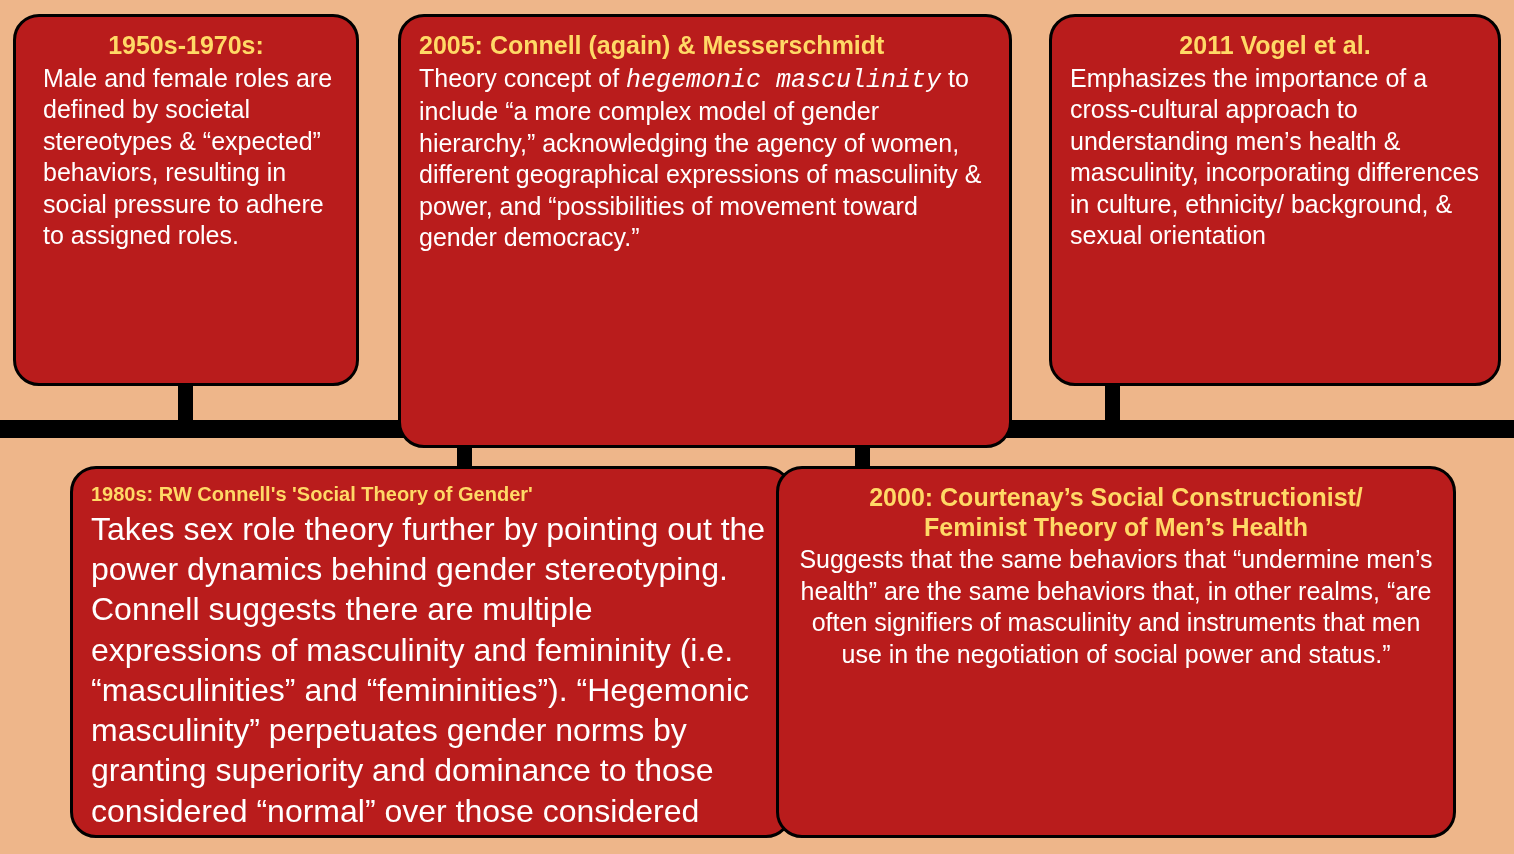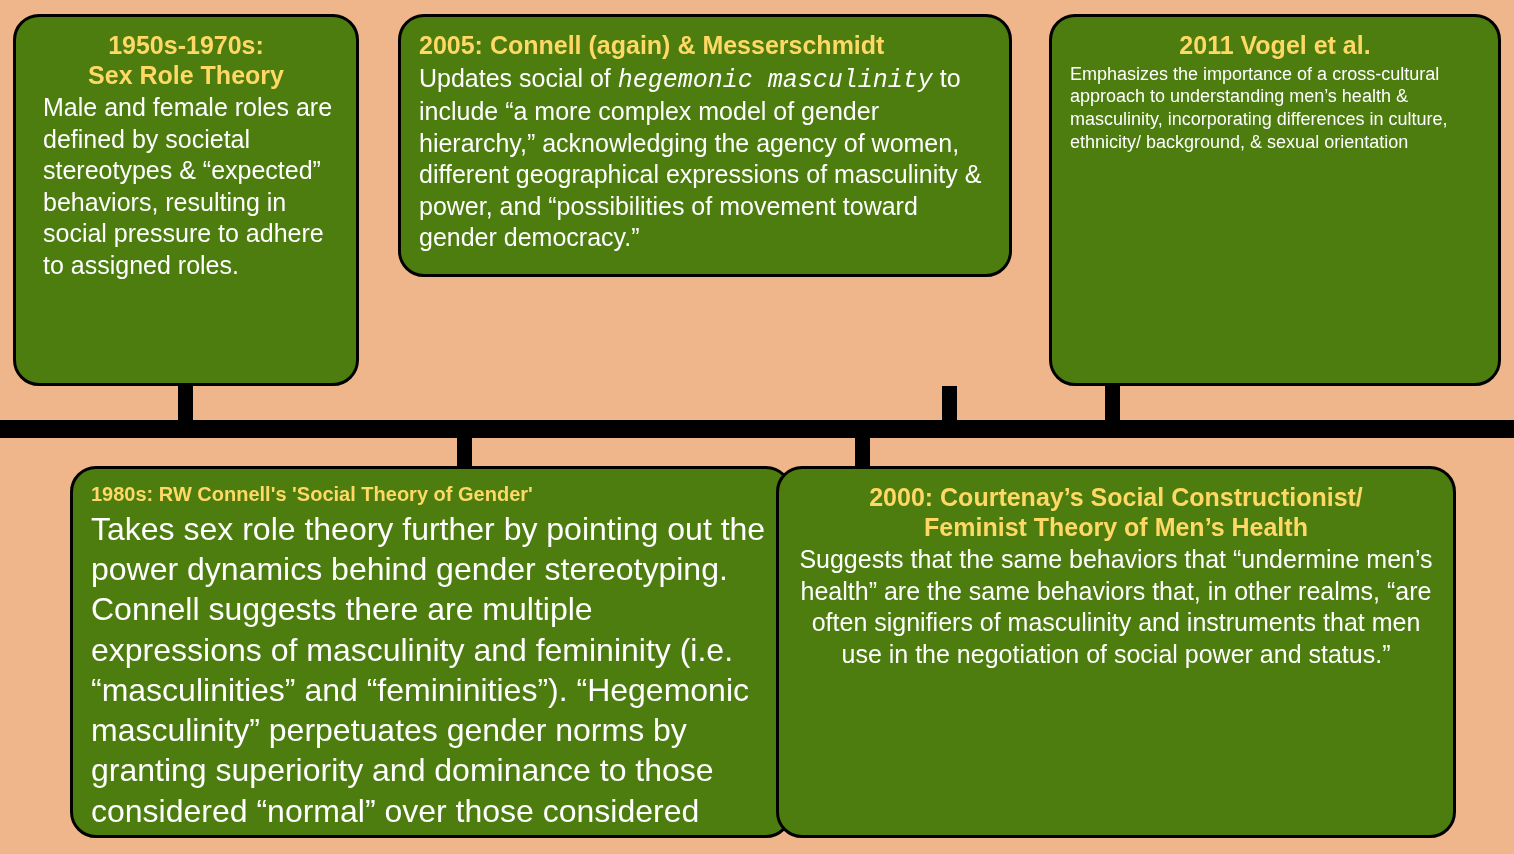--- a/index.html
+++ b/index.html
@@ -32,21 +32,21 @@
   }
   .connector {
     position: absolute;
     width: 15px;
     background: #000000;
   }
 
   
   .box {
     position: absolute;
-    background: #4d7c0f;
+    background: #b91c1c;
     border: 3px solid #000000;
     border-radius: 26px;
     box-sizing: border-box;
     color: #ffffff;
     padding: 14px 18px 12px 18px;
     overflow: hidden;
   }
   .box .title {
     color: #ffd966;
     font-weight: bold;
@@ -64,27 +64,27 @@
   .box .body em {
     font-style: italic;
     font-family: Liberation Mono, monospace;
   }
 
   
   #box-sex-role-theory { left: 13px;  top: 14px;  width: 346px; height: 372px; }
   #box-sex-role-theory .title { font-size: 25px; }
   #box-sex-role-theory .body  { font-size: 25px; margin-left: 9px; }
 
-  #box-connell-messerschmidt { left: 398px; top: 14px;  width: 614px; height: 263px; }
+  #box-connell-messerschmidt { left: 398px; top: 14px;  width: 614px; height: 434px; }
   #box-connell-messerschmidt .title { font-size: 25px; }
   #box-connell-messerschmidt .body  { font-size: 25px; }
 
   #box-vogel { left: 1049px; top: 14px;  width: 452px; height: 372px; }
   #box-vogel .title { font-size: 25px; }
-  #box-vogel .body  { font-size: 18px; }
+  #box-vogel .body  { font-size: 25px; }
 
   #box-connell-social-theory { left: 70px;  top: 466px; width: 722px; height: 372px; }
   #box-connell-social-theory .title { font-size: 20px; }
   #box-connell-social-theory .body  { font-size: 32px; }
 
   #box-courtenay { left: 776px; top: 466px; width: 680px; height: 372px; text-align: center; }
   #box-courtenay .title { font-size: 25px; }
   #box-courtenay .body  { font-size: 25px; }
 
   
@@ -103,28 +103,27 @@
 
   <div class="connector" id="connector-sex-role"></div>
   <div class="connector" id="connector-connell-2005"></div>
   <div class="connector" id="connector-vogel"></div>
   <div class="connector" id="connector-connell-1980"></div>
   <div class="connector" id="connector-courtenay"></div>
 
   <div class="box" id="box-sex-role-theory">
     <div class="title centered">
       <span>1950s-1970s:</span><br>
-      <span>Sex Role Theory</span>
     </div>
     <div class="body">Male and female roles are defined by societal stereotypes &amp; “expected” behaviors, resulting in social pressure to adhere to assigned roles.</div>
   </div>
 
   <div class="box" id="box-connell-messerschmidt">
     <div class="title">2005: Connell (again) &amp; Messerschmidt</div>
-    <div class="body"><span>Updates social of </span><em>hegemonic masculinity</em><span> to include “a more complex model of gender hierarchy,” acknowledging the agency of women, different geographical expressions of masculinity &amp; power, and “possibilities of movement toward gender democracy.”</span></div>
+    <div class="body"><span>Theory concept of </span><em>hegemonic masculinity</em><span> to include “a more complex model of gender hierarchy,” acknowledging the agency of women, different geographical expressions of masculinity &amp; power, and “possibilities of movement toward gender democracy.”</span></div>
   </div>
 
   <div class="box" id="box-vogel">
     <div class="title centered">2011 Vogel et al.</div>
     <div class="body">Emphasizes the importance of a cross-cultural approach to understanding men’s health &amp; masculinity, incorporating differences in culture, ethnicity/ background, &amp; sexual orientation</div>
   </div>
 
   <div class="box" id="box-connell-social-theory">
     <div class="title">1980s: RW Connell's 'Social Theory of Gender'</div>
     <div class="body">Takes sex role theory further by pointing out the power dynamics behind gender stereotyping. Connell suggests there are multiple expressions of masculinity and femininity (i.e. “masculinities” and “femininities”). “Hegemonic masculinity” perpetuates gender norms by granting superiority and dominance to those considered “normal” over those considered “deviant.”</div>

